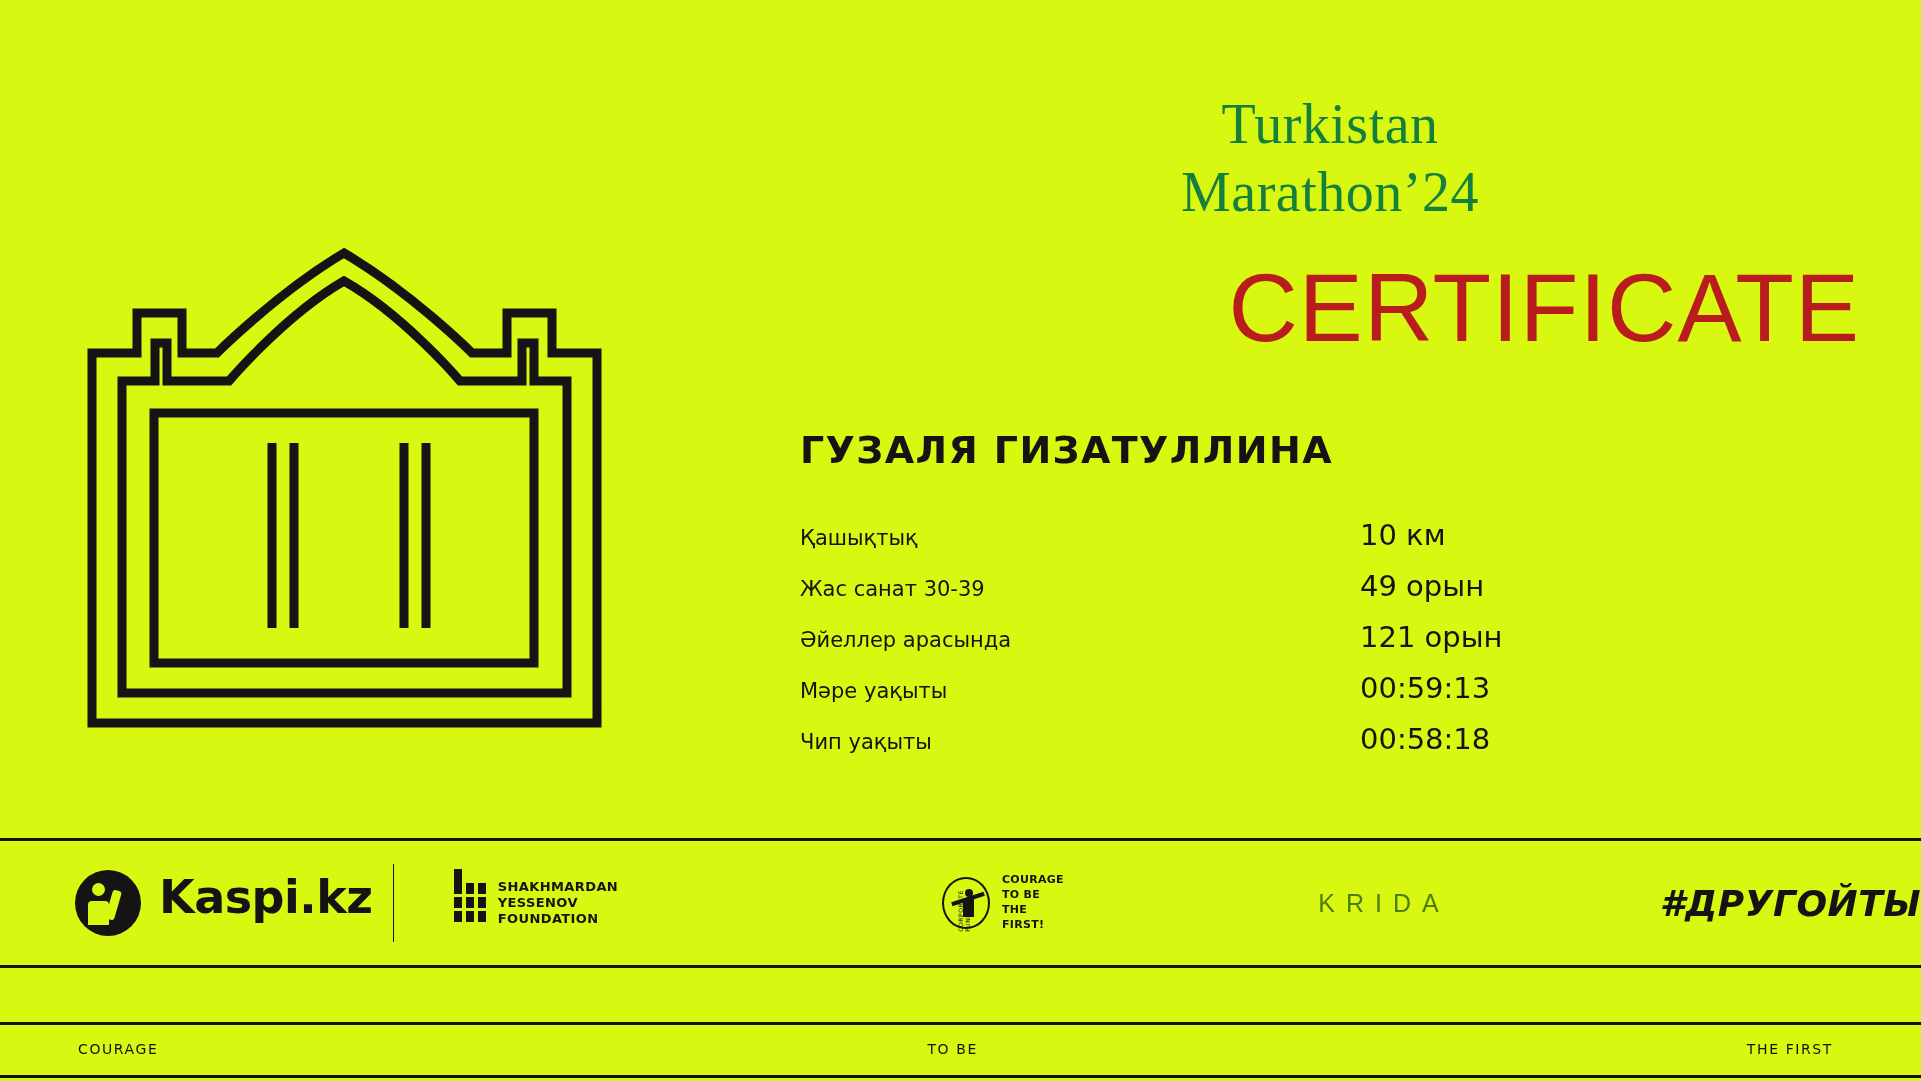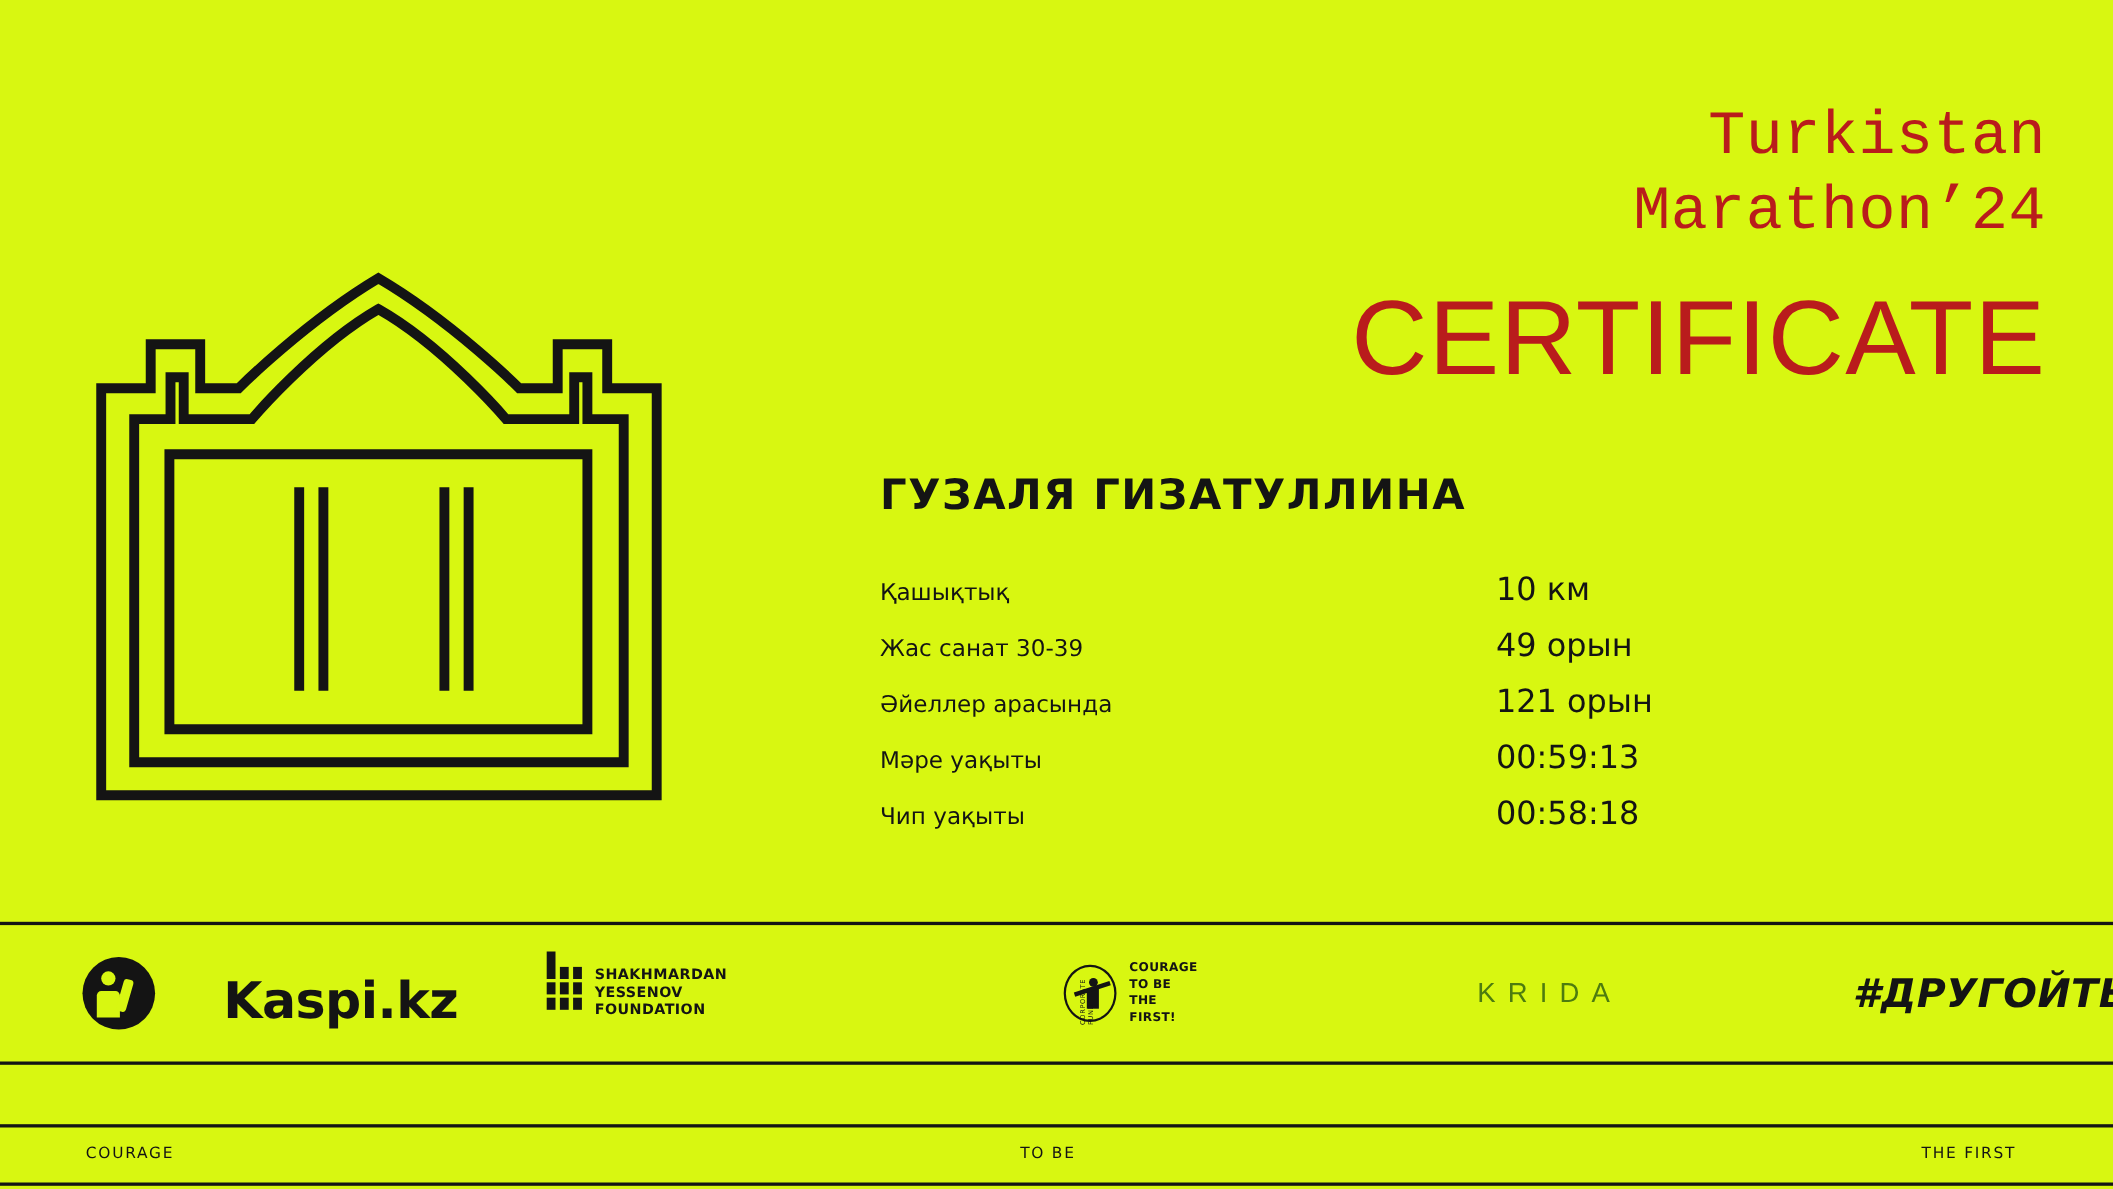--- a/index.html
+++ b/index.html
@@ -30,27 +30,27 @@
   .emblem svg { display: block; width: 100%; height: 100%; }
 
   
   .right-block {
     position: absolute;
     left: 800px;
     top: 90px;
     width: 1060px;
   }
   .event-title {
-    text-align: right;
+    text-align: center;
     font-size: 56px;
     line-height: 1.22;
     letter-spacing: 0.5px;
-    color: #b91c1c;
+    color: #15803d;
     font-weight: 400;
-    font-family: Liberation Mono, monospace;
+    font-family: Liberation Serif, serif;
   }
   .cert-word {
     text-align: right;
     font-size: 96px;
     line-height: 1.1;
     margin-top: 28px;
     letter-spacing: 1px;
     color: #b91c1c;
     font-weight: 400;
     font-family: "Liberation Sans", sans-serif;
@@ -102,24 +102,23 @@
     position: absolute;
     left: 0;
     top: 841px;
     width: 100%;
     height: 124px;
     display: flex;
     align-items: center;
   }
   .sponsor-kaspi {
     display: flex;
-    align-items: flex-end;
+    align-items: flex-start;
     margin-left: 75px;
     width: 400px;
-    gap: 44px;
   }
   .kaspi-mark {
     width: 66px;
     height: 66px;
     border-radius: 50%;
     background: #141414;
     position: relative;
     margin-right: 18px;
     flex: none;
   }
@@ -159,21 +158,21 @@
     font-family: "DejaVu Sans", sans-serif;
   }
   .vrule {
     width: 2px;
     height: 78px;
     background: #141414;
     margin: 0 60px 0 20px;
   }
   .sponsor-yessenov {
     display: flex;
-    align-items: flex-start;
+    align-items: center;
     width: 330px;
   }
   .yes-bars {
     width: 34px;
     height: 40px;
     display: grid;
     grid-template-columns: repeat(3, 8px);
     grid-template-rows: repeat(3, 11px);
     gap: 3px 4px;
     margin-right: 12px;

